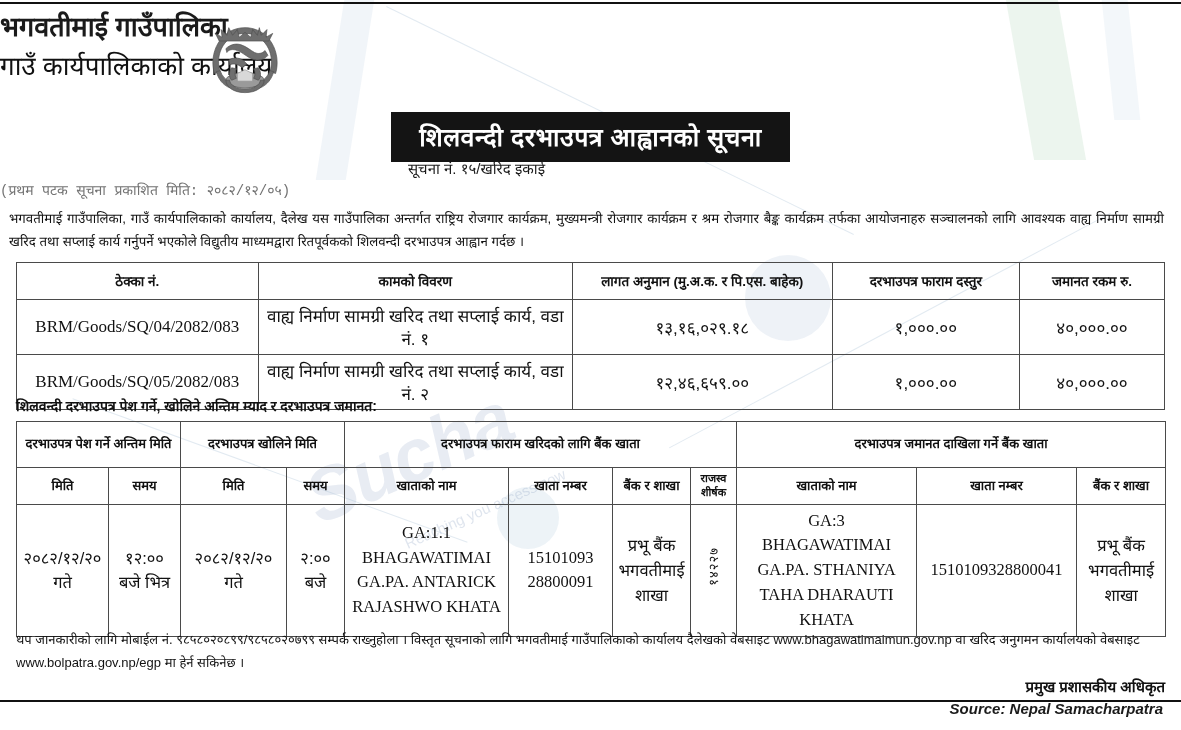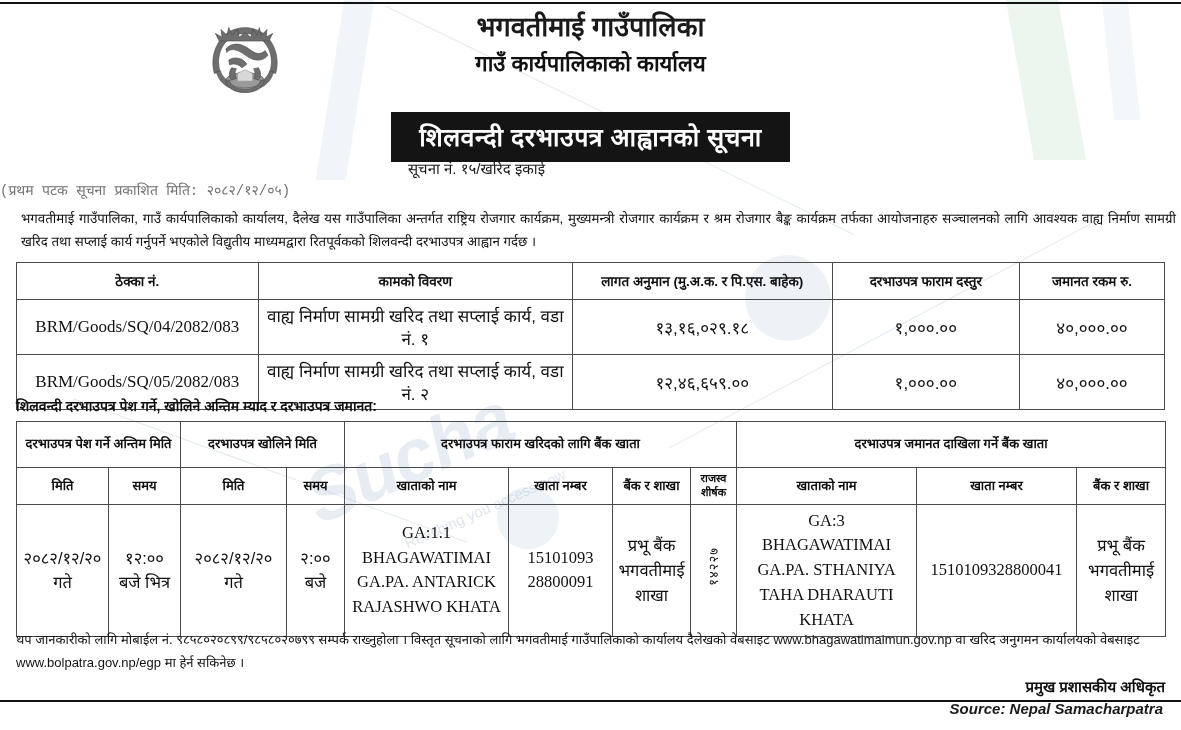--- a/index.html
+++ b/index.html
@@ -98,39 +98,38 @@
     width: 1181px; height: 2px;
     background: #111111;
     z-index: 3;
   }
 
   
   .header {
     position: absolute;
     left: 0; top: 8px;
     width: 1181px;
-    text-align: center;
   }
   .emblem {
     position: absolute;
     left: 196px; top: 12px;
     width: 98px; height: 86px;
   }
   .org-name {
     font-family: "Liberation Sans", sans-serif;
     font-size: 27px;
     font-weight: bold;
     line-height: 1.15;
     color: #1a1a1a;
     margin-top: 4px;
   }
   .org-office {
     font-family: "Liberation Sans", sans-serif;
-    font-size: 22px;
-    font-weight: bold;
+    font-size: 26px;
+    font-weight: normal;
     line-height: 1.2;
     color: #111111;
     margin-top: 8px;
   }
   .org-address {
     font-family: "Liberation Sans", sans-serif;
     font-size: 17px;
     font-weight: bold;
     color: #222222;
     margin-top: 4px;
@@ -169,21 +168,21 @@
     width: 1181px;
     text-align: left;
     font-family: Liberation Mono, monospace;
     font-size: 14px;
     color: #737373;
   }
 
   
   .body-para {
     position: absolute;
-    left: 21px; top: 207px;
+    left: 9px; top: 207px;
     width: 1155px;
     font-family: "Liberation Sans", sans-serif;
     font-size: 13.3px;
     line-height: 1.75;
     text-align: justify;
     color: #121212;
   }
 
   
   table {

